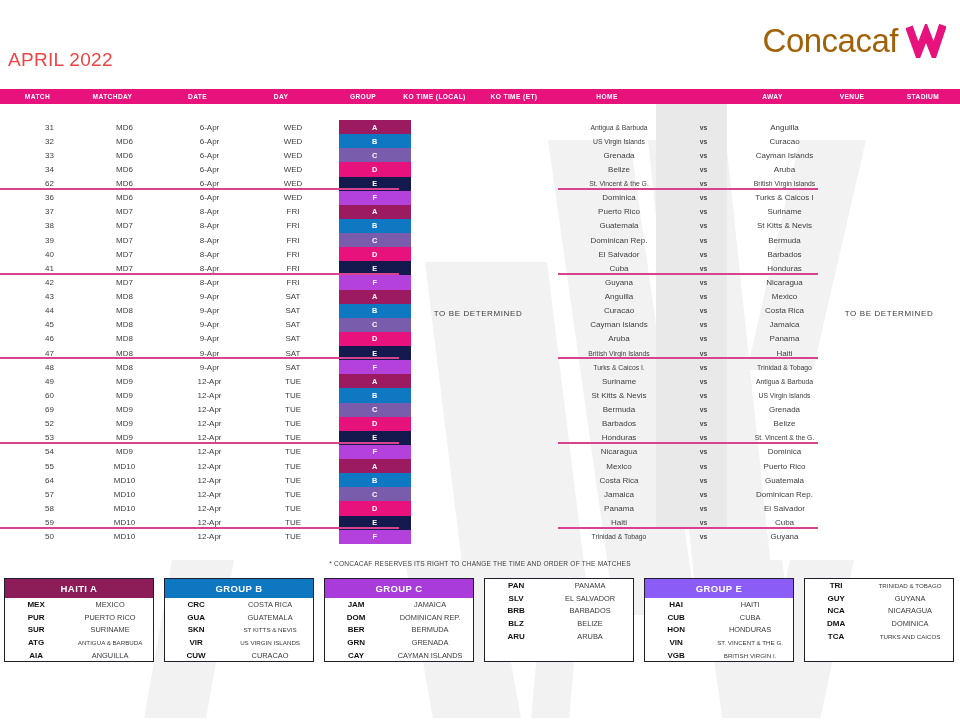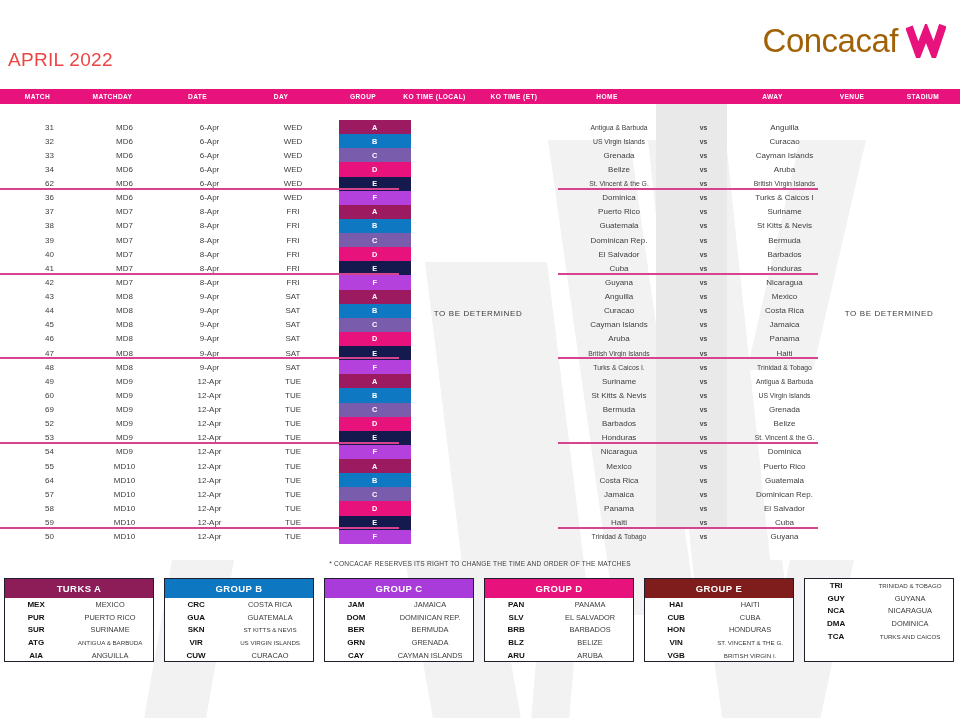--- a/index.html
+++ b/index.html
@@ -541,21 +541,21 @@
       </div>
     </div>
 
   <div class="tbd tbd-left">TO BE DETERMINED</div>
   <div class="tbd tbd-right">TO BE DETERMINED</div>
 
   <div class="footnote">* CONCACAF RESERVES ITS RIGHT TO CHANGE THE TIME AND ORDER OF THE MATCHES</div>
 
   <div class="groups">
       <div class="gtable" style="left: 4px;">
-        <div class="ghead" style="background:#8C1D59">TURKS A</div>
+        <div class="ghead" style="background:#8C1D59">HAITI A</div>
         <div class="grow">
           <div class="gcode">MEX</div>
           <div class="gname">MEXICO</div>
         </div>
         <div class="grow">
           <div class="gcode">PUR</div>
           <div class="gname">PUERTO RICO</div>
         </div>
         <div class="grow">
           <div class="gcode">SUR</div>
@@ -610,21 +610,20 @@
         <div class="grow">
           <div class="gcode">GRN</div>
           <div class="gname">GRENADA</div>
         </div>
         <div class="grow">
           <div class="gcode">CAY</div>
           <div class="gname">CAYMAN ISLANDS</div>
         </div>
       </div>
       <div class="gtable" style="left: 484px;">
-        <div class="ghead" style="background:#E8127D">GROUP D</div>
         <div class="grow">
           <div class="gcode">PAN</div>
           <div class="gname">PANAMA</div>
         </div>
         <div class="grow">
           <div class="gcode">SLV</div>
           <div class="gname">EL SALVADOR</div>
         </div>
         <div class="grow">
           <div class="gcode">BRB</div>
@@ -633,21 +632,21 @@
         <div class="grow">
           <div class="gcode">BLZ</div>
           <div class="gname">BELIZE</div>
         </div>
         <div class="grow">
           <div class="gcode">ARU</div>
           <div class="gname">ARUBA</div>
         </div>
       </div>
       <div class="gtable" style="left: 644px;">
-        <div class="ghead" style="background:#7f1d1d">GROUP E</div>
+        <div class="ghead" style="background:#8b5cf6">GROUP E</div>
         <div class="grow">
           <div class="gcode">HAI</div>
           <div class="gname">HAITI</div>
         </div>
         <div class="grow">
           <div class="gcode">CUB</div>
           <div class="gname">CUBA</div>
         </div>
         <div class="grow">
           <div class="gcode">HON</div>

